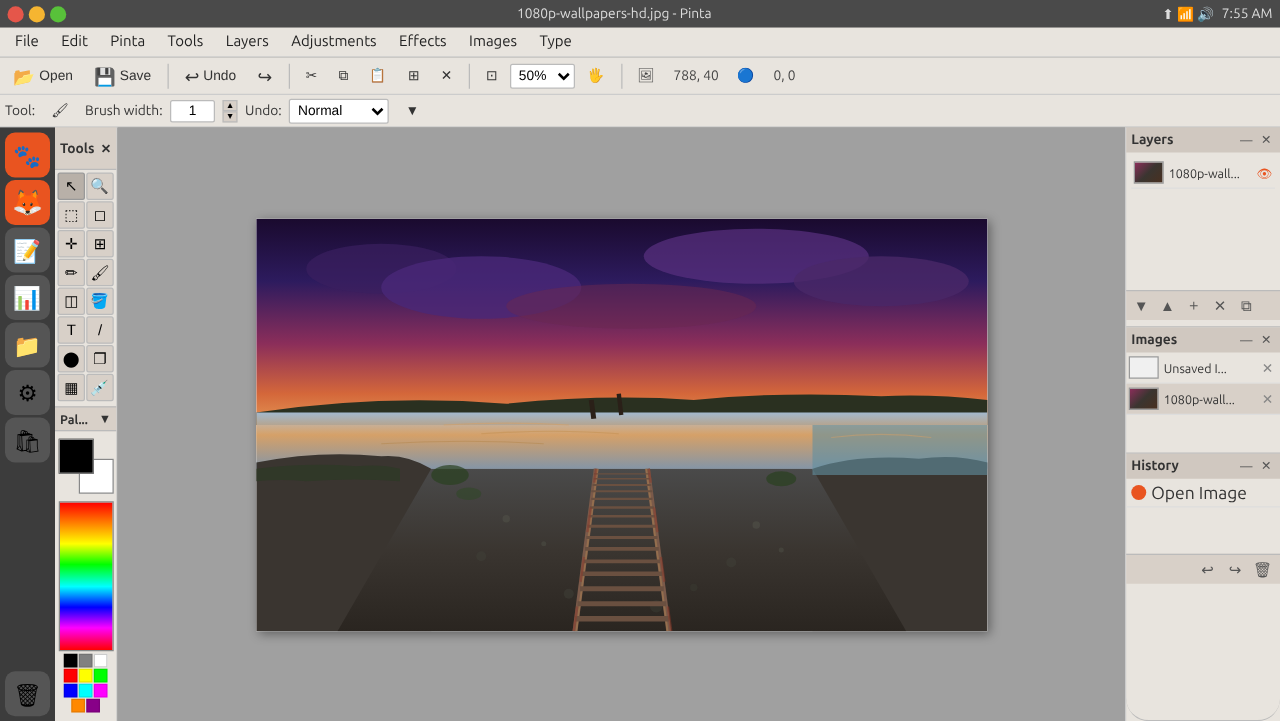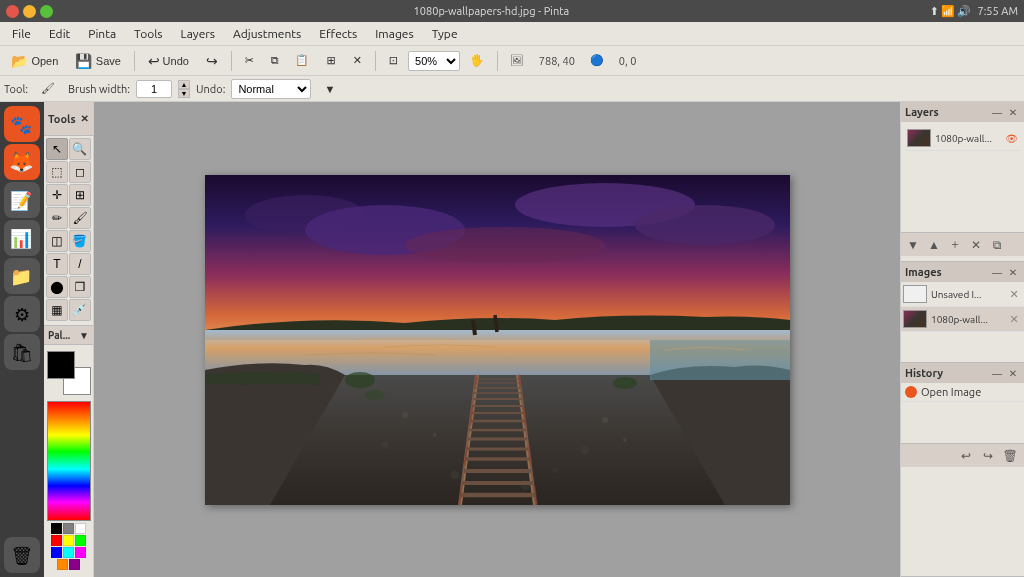--- a/index.html
+++ b/index.html
@@ -205,21 +205,21 @@
       width: 16px; height: 16px; background: transparent; border: none;
       cursor: pointer; font-size: 11px; color: #888; display: flex;
       align-items: center; justify-content: center;
     }
 
     
     #history-panel { flex: 1; }
     #history-list { height: 60px; overflow-y: auto; }
     .history-item {
       display: flex; align-items: center; gap: 4px; padding: 3px 4px;
-      font-size: 11px; color: #333; cursor: pointer; border-bottom: 1px solid #ddd;
+      font-size: 14px; color: #333; cursor: pointer; border-bottom: 1px solid #ddd;
     }
     .hist-icon {
       width: 12px; height: 12px; border-radius: 50%; background: #e95420;
       flex-shrink: 0;
     }
     .history-footer {
       height: 24px; background: #d8d0c8; display: flex; align-items: center;
       padding: 0 4px; justify-content: flex-end; gap: 2px;
       border-top: 1px solid #bbb;
     }
@@ -554,21 +554,21 @@
           <button class="image-close">✕</button>
         </div>
         <div class="image-item" style="background:#d8d0c8;">
           <div class="image-thumb" style="background:linear-gradient(135deg,#8b2e5a,#3a3530,#4a3020);"></div>
           <span class="image-name">1080p-wall...</span>
           <button class="image-close">✕</button>
         </div>
       </div>
     </div>
 
-    <div class="panel-section" id="history-panel" style="flex:1;">
+    <div class="panel-section" id="history-panel" style="flex:1;border-radius:18px;">
       <div class="panel-header">
         <span>History</span>
         <div class="panel-header-btns">
           <button class="panel-hbtn">—</button>
           <button class="panel-hbtn">✕</button>
         </div>
       </div>
       <div id="history-list">
         <div class="history-item">
           <div class="hist-icon"></div>

